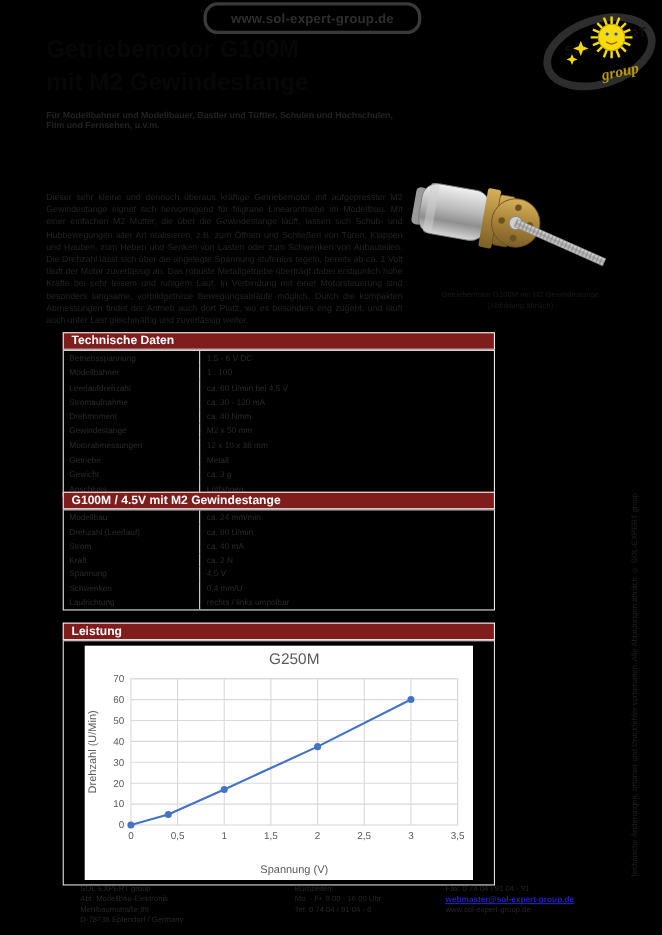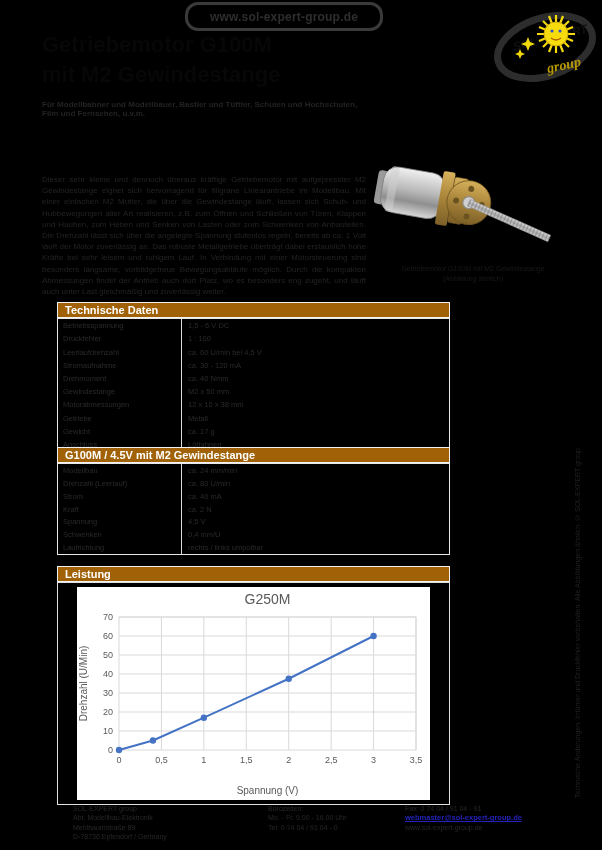--- a/index.html
+++ b/index.html
@@ -14,21 +14,21 @@
 
   
   .doc-title{left:42px;top:30px;width:330px;color:#070707;font-weight:bold;font-size:22px;line-height:30px;}
   .subtitle{left:42px;top:100px;width:320px;color:#232323;font-weight:bold;font-size:8px;}
   .intro{left:42px;top:138px;width:324px;color:#232323;font-size:8px;line-height:11.2px;text-align:justify;margin-top:36px;}
 
   .photo{left:365px;top:148px;width:200px;height:125px;}
   .caption{left:383px;top:264px;width:180px;color:#181818;font-size:7px;line-height:10px;text-align:center;}
 
   
-  .sec-header{left:57px;width:393px;height:16px;background:#a16207;border:1px solid #f2f2f2;
+  .sec-header{left:57px;width:393px;height:16px;background:#7f1d1d;border:1px solid #f2f2f2;
               display:flex;align-items:center;box-sizing:border-box;}
   .sec-header span{color:#fff;font-weight:bold;font-size:11px;padding-left:7px;}
   .tbl{left:57px;width:393px;background:#000;border:1px solid #e8e8e8;box-sizing:border-box;
        display:flex;flex-direction:column;}
   .t-row{display:flex;flex:1;align-items:center;}
   .t-row .c1{width:118px;padding-left:5px;border-right:1px solid #dedede;color:#2a2a2a;
              font-size:7.5px;height:100%;display:flex;align-items:center;}
   .t-row .c2{flex:1;padding-left:6px;color:#2a2a2a;font-size:7.5px;height:100%;display:flex;align-items:center;}
 
   .chart-box{left:57px;top:582px;width:393px;height:223px;border:1px solid #e0e0e0;box-sizing:border-box;}
@@ -131,21 +131,21 @@
 
   <div class="abs sec-header" style="top:302px;">
     <span>Technische Daten</span>
   </div>
   <div class="abs tbl" style="top:318px;height:134px;">
       <div class="t-row">
         <div class="c1">Betriebsspannung</div>
         <div class="c2">1,5 - 6 V DC</div>
       </div>
       <div class="t-row">
-        <div class="c1">Druckfehler</div>
+        <div class="c1">Modellbahner</div>
         <div class="c2">1 : 100</div>
       </div>
       <div class="t-row">
         <div class="c1">Leerlaufdrehzahl</div>
         <div class="c2">ca. 60 U/min bei 4,5 V</div>
       </div>
       <div class="t-row">
         <div class="c1">Stromaufnahme</div>
         <div class="c2">ca. 30 - 120 mA</div>
       </div>
@@ -160,21 +160,21 @@
       <div class="t-row">
         <div class="c1">Motorabmessungen</div>
         <div class="c2">12 x 10 x 38 mm</div>
       </div>
       <div class="t-row">
         <div class="c1">Getriebe</div>
         <div class="c2">Metall</div>
       </div>
       <div class="t-row">
         <div class="c1">Gewicht</div>
-        <div class="c2">ca. 17 g</div>
+        <div class="c2">ca. 3 g</div>
       </div>
       <div class="t-row">
         <div class="c1">Anschluss</div>
         <div class="c2">Lötfahnen</div>
       </div>
     </div>
 
   <div class="abs sec-header" style="top:447px;">
     <span>G100M / 4.5V mit M2 Gewindestange</span>
   </div>

